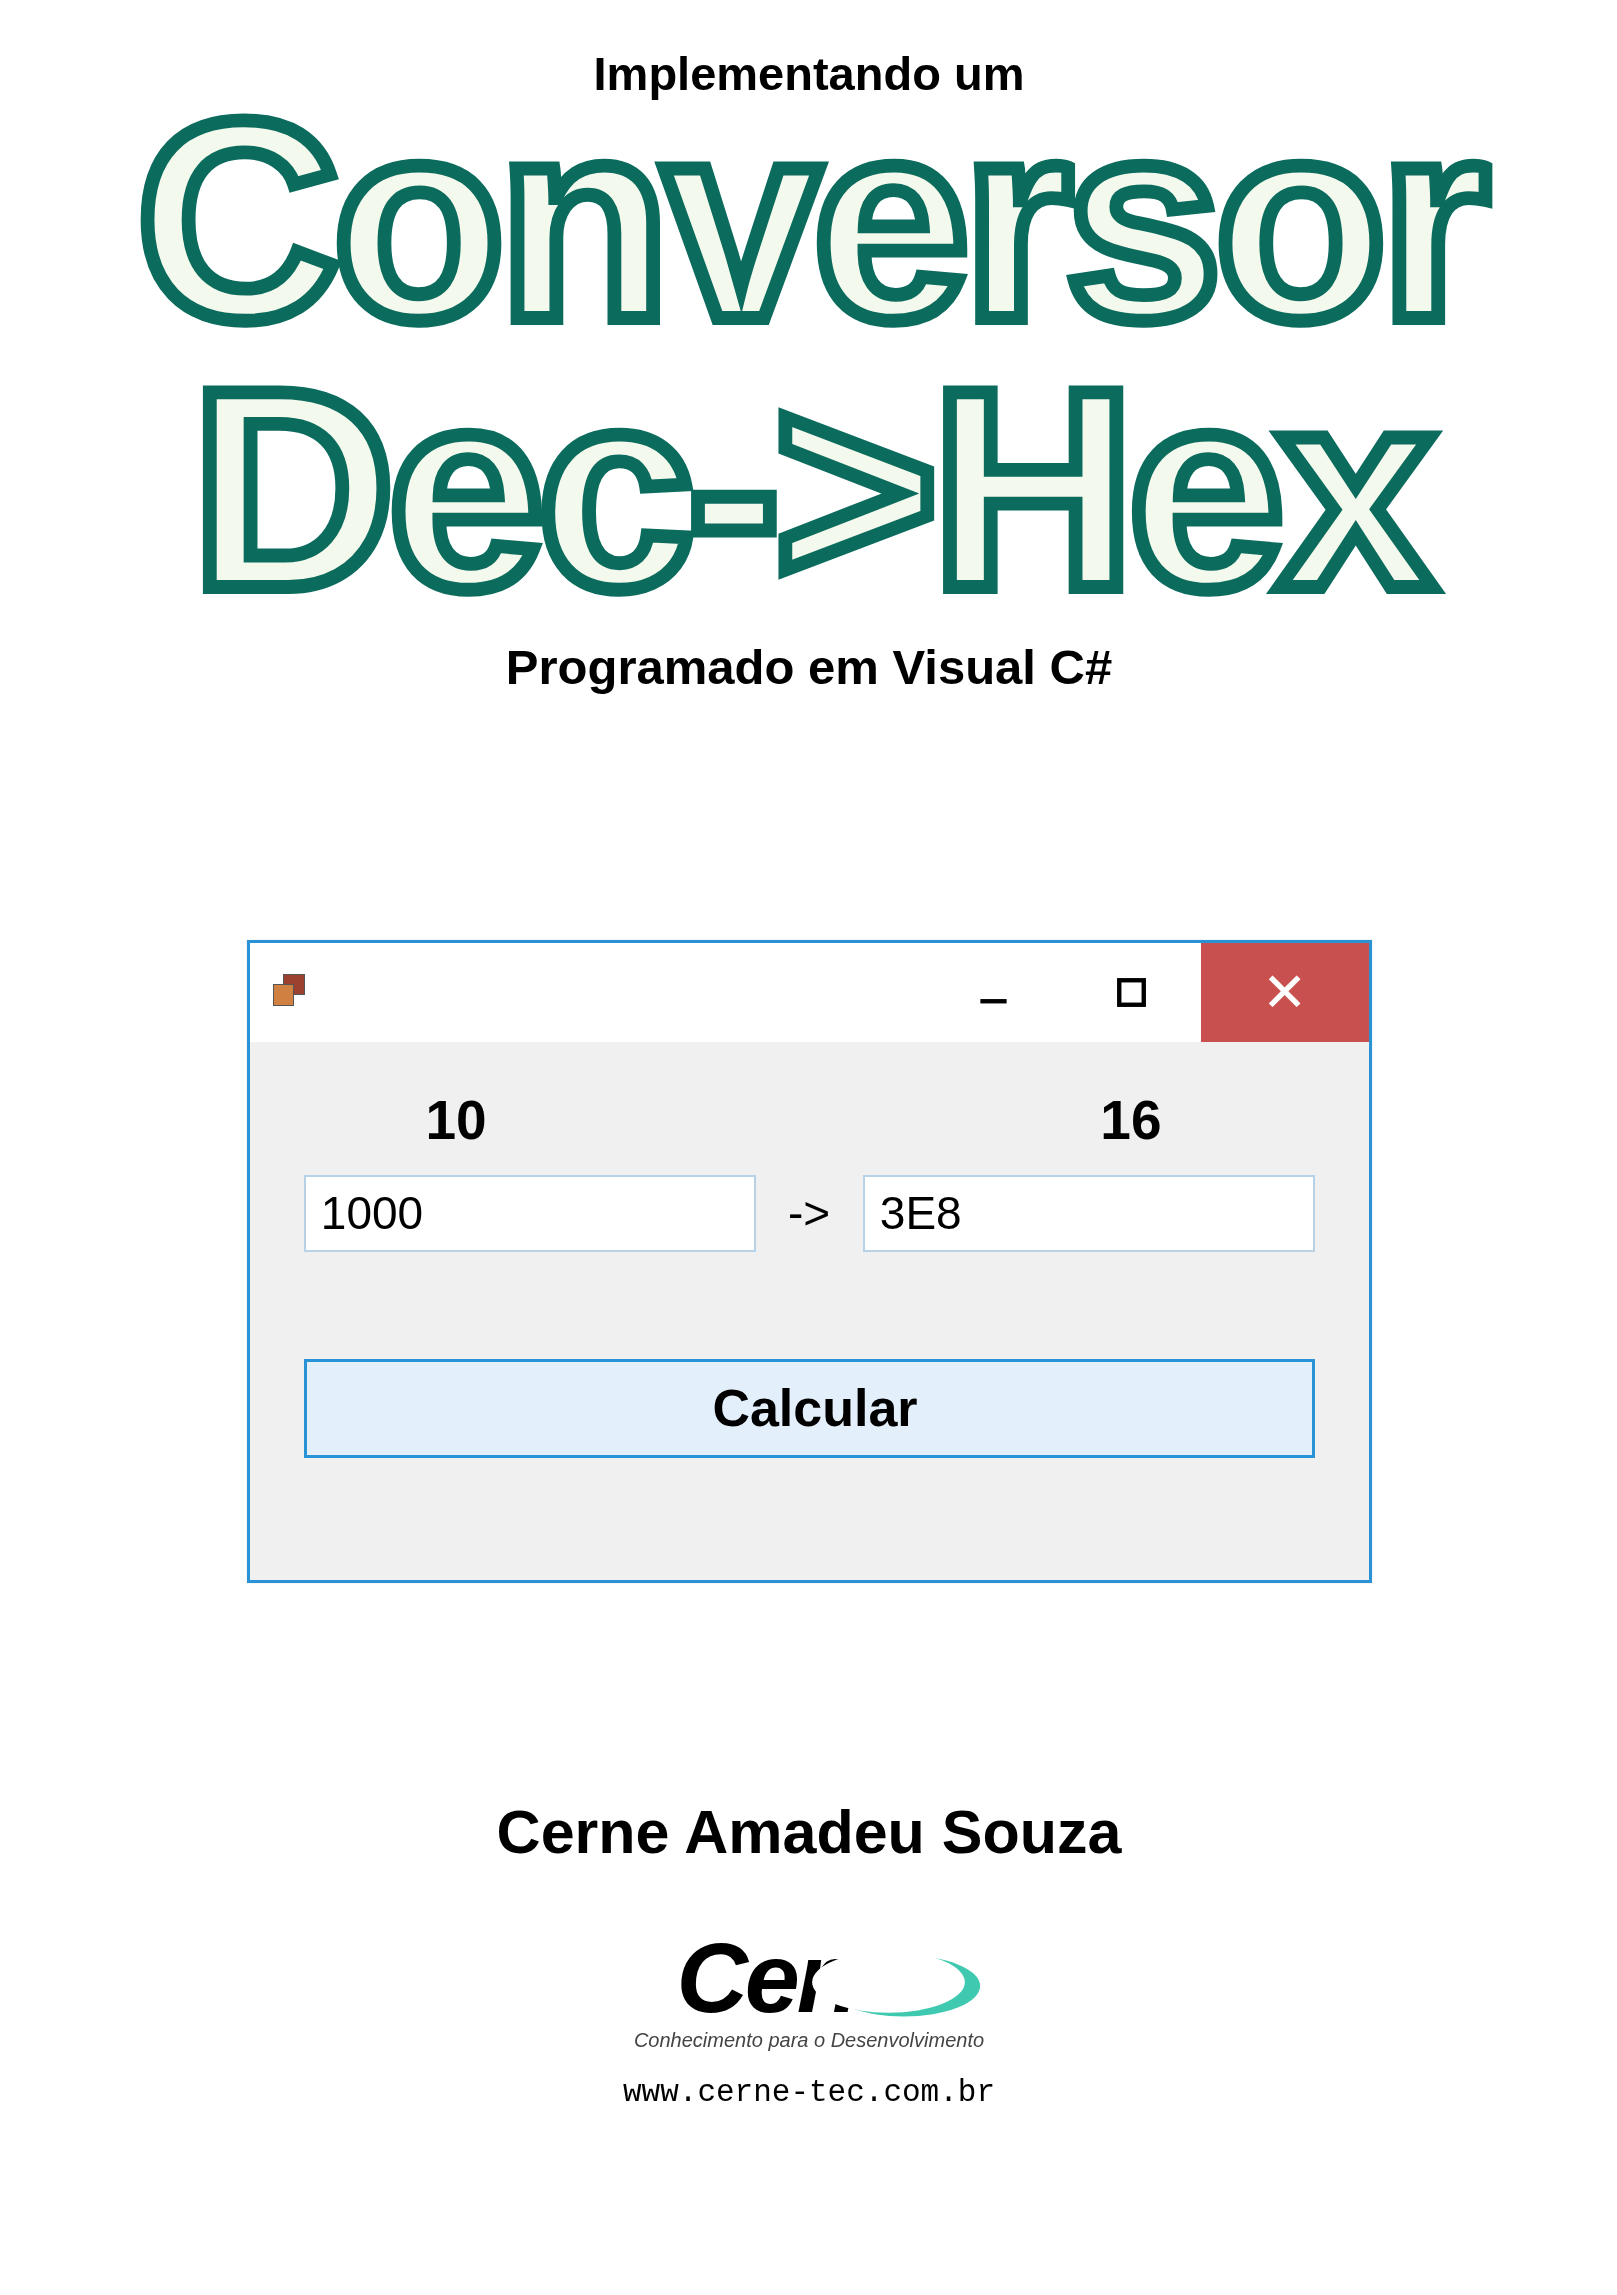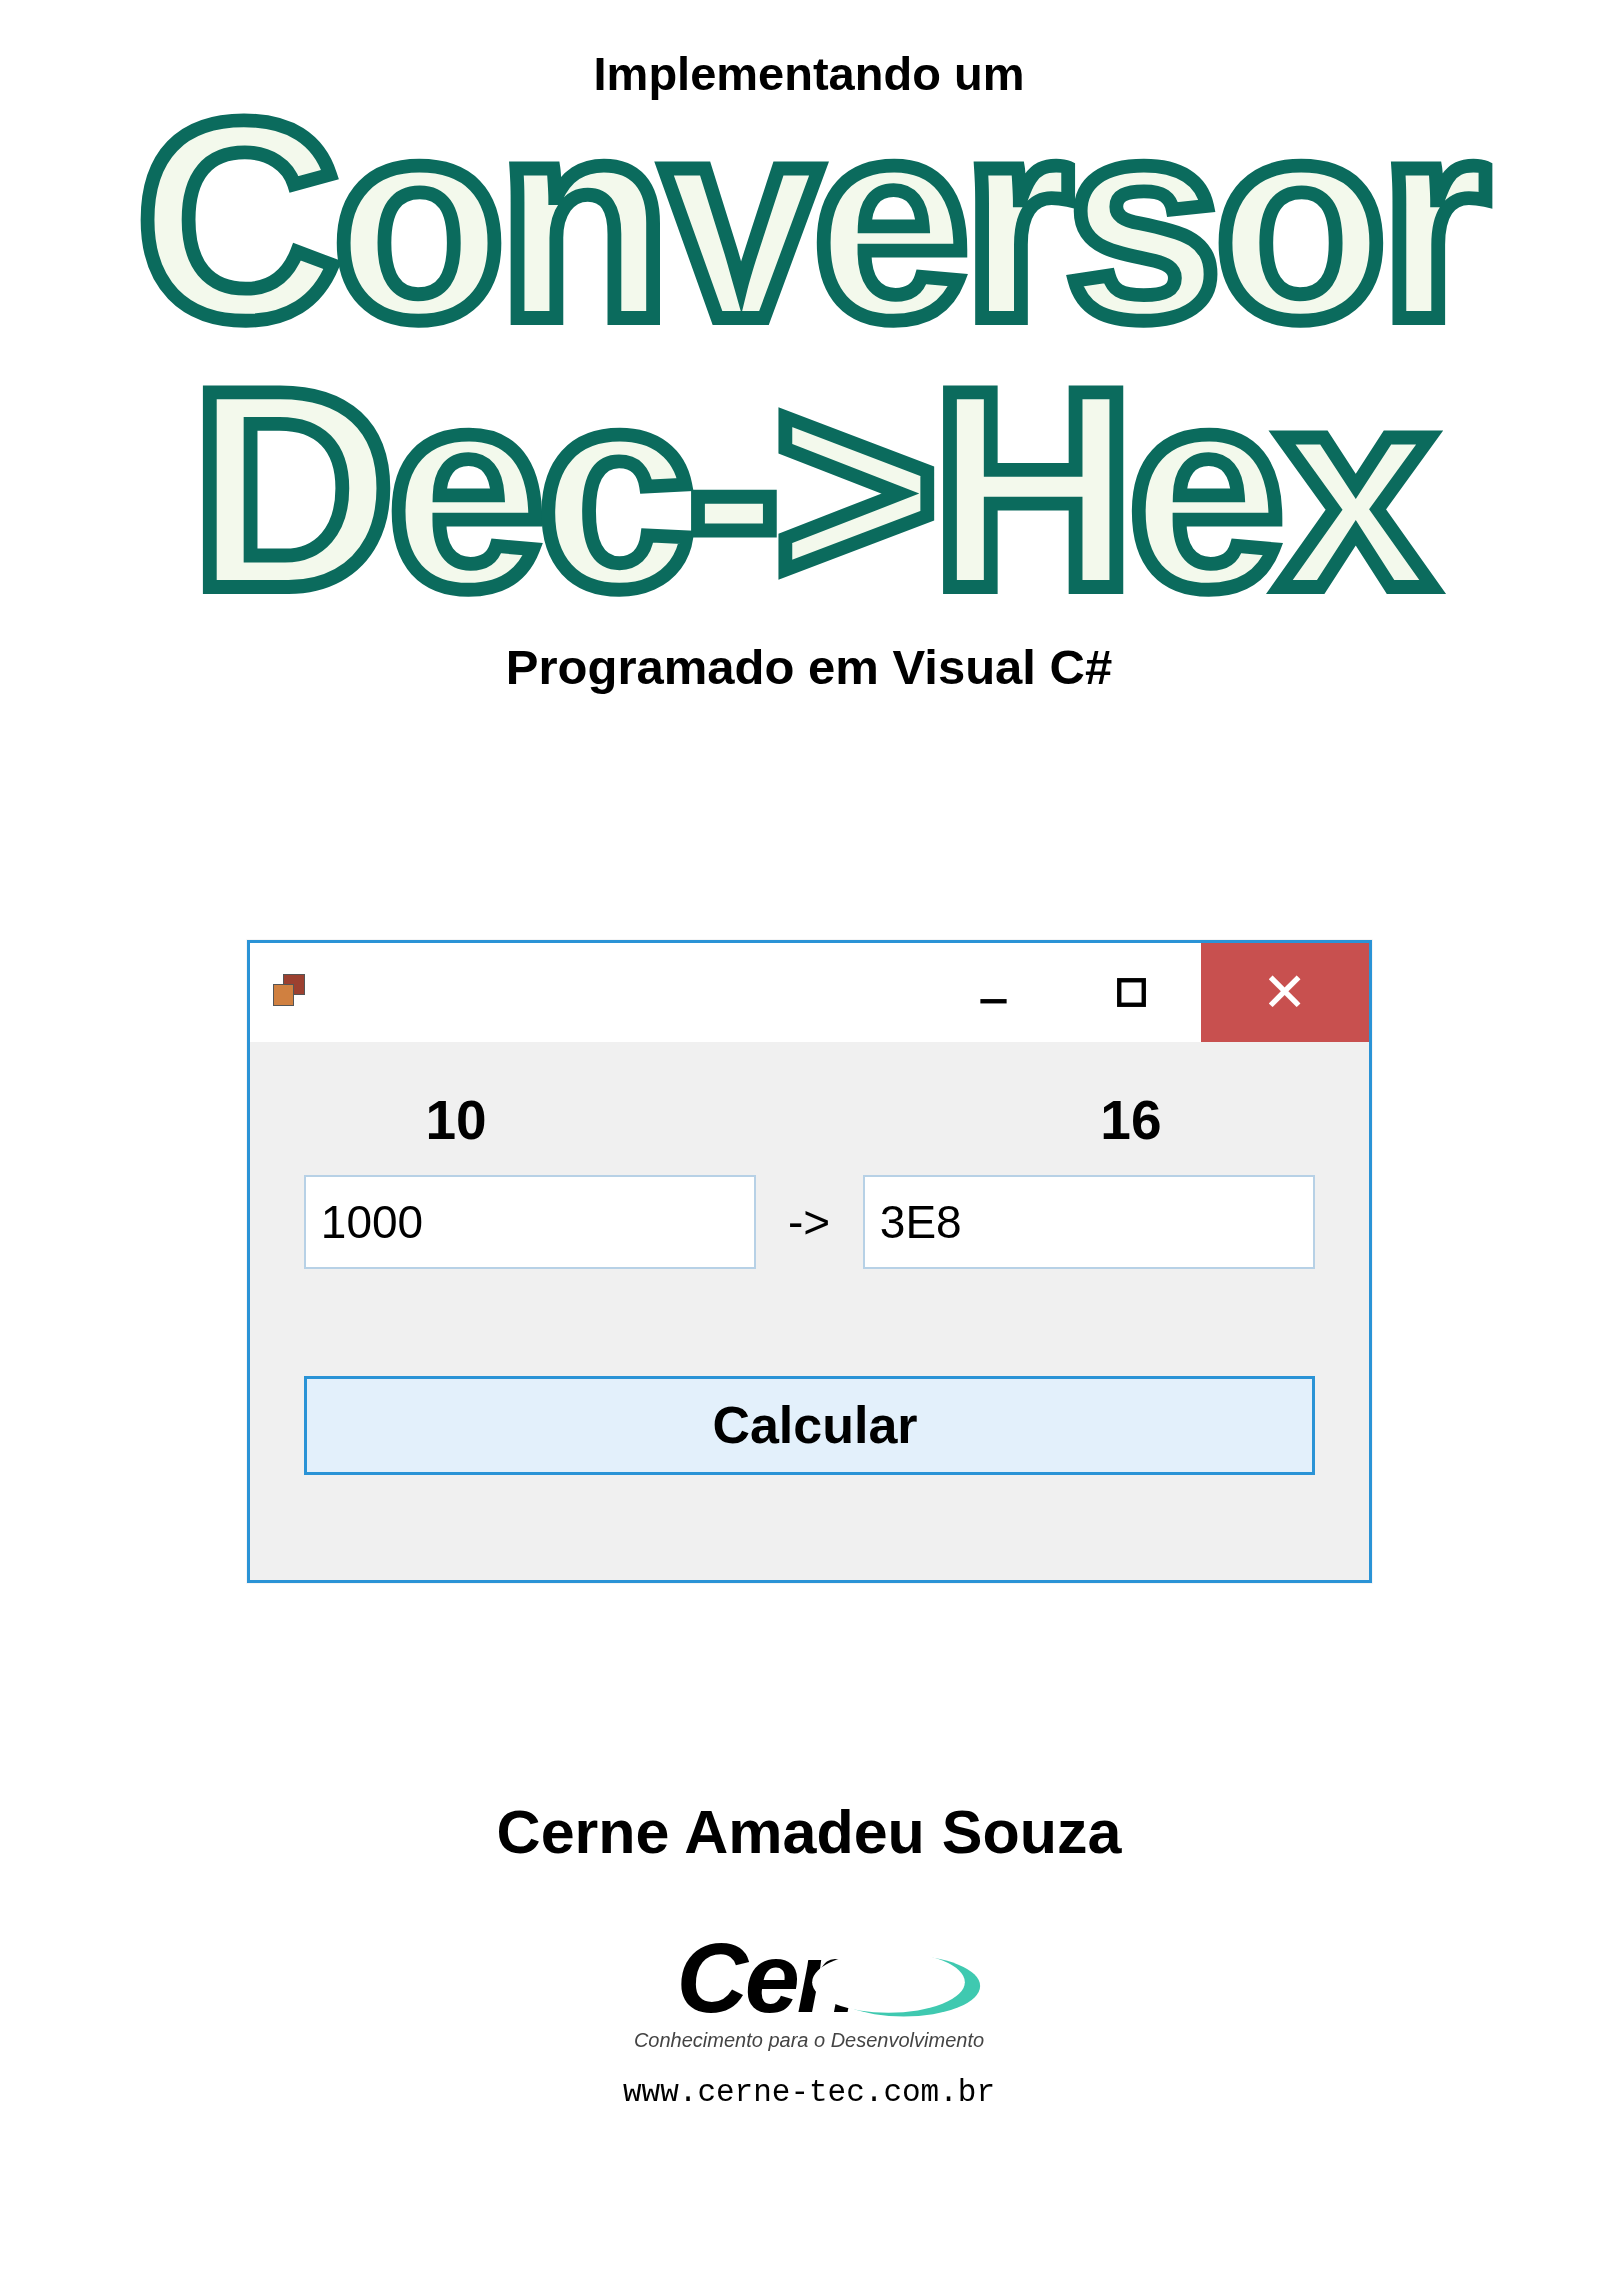--- a/index.html
+++ b/index.html
@@ -108,21 +108,21 @@
     font-weight: 700;
   }
   .rowinputs {
     display: flex;
     align-items: center;
     gap: 23px;
     margin-top: 23px;
   }
   .txtbox {
     flex: 1;
-    height: 94px;
+    height: 77px;
     background: #fff;
     border: 2.3px solid #b7d1e6;
     font-size: 46px;
     padding: 0 15.3px;
     display: flex;
     align-items: center;
     color: #000;
   }
   .arrowlabel {
     font-size: 46px;

